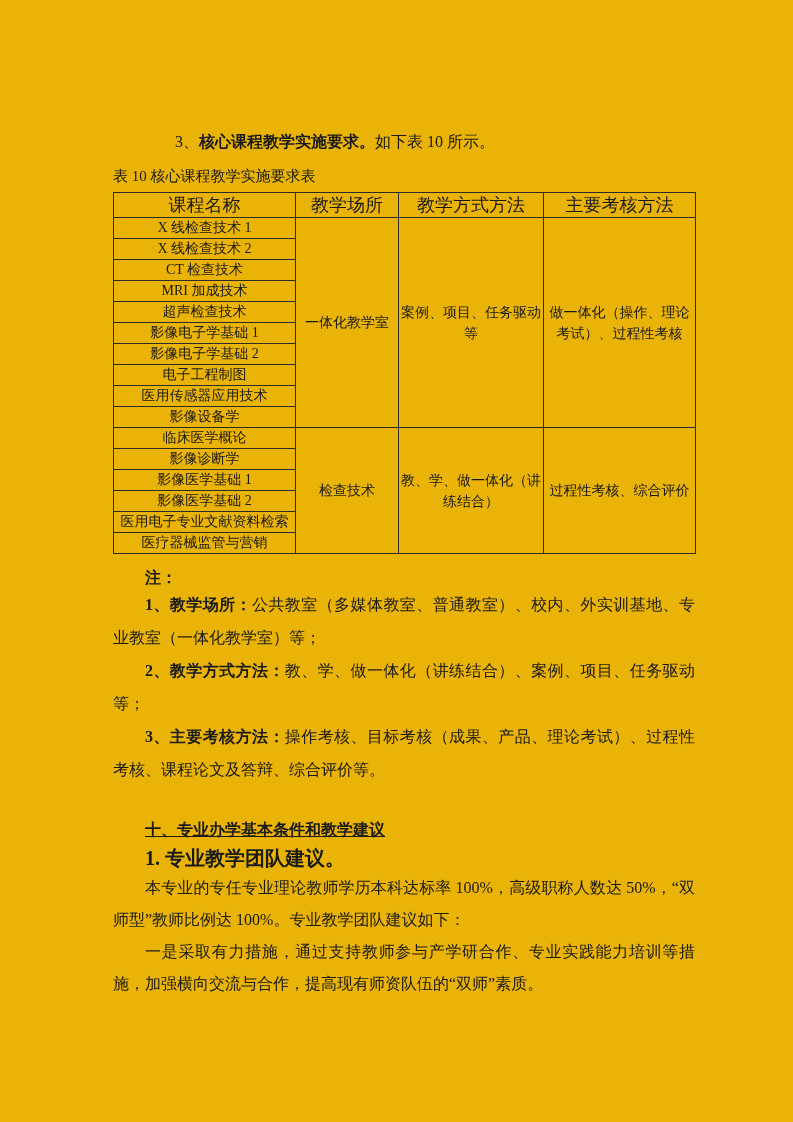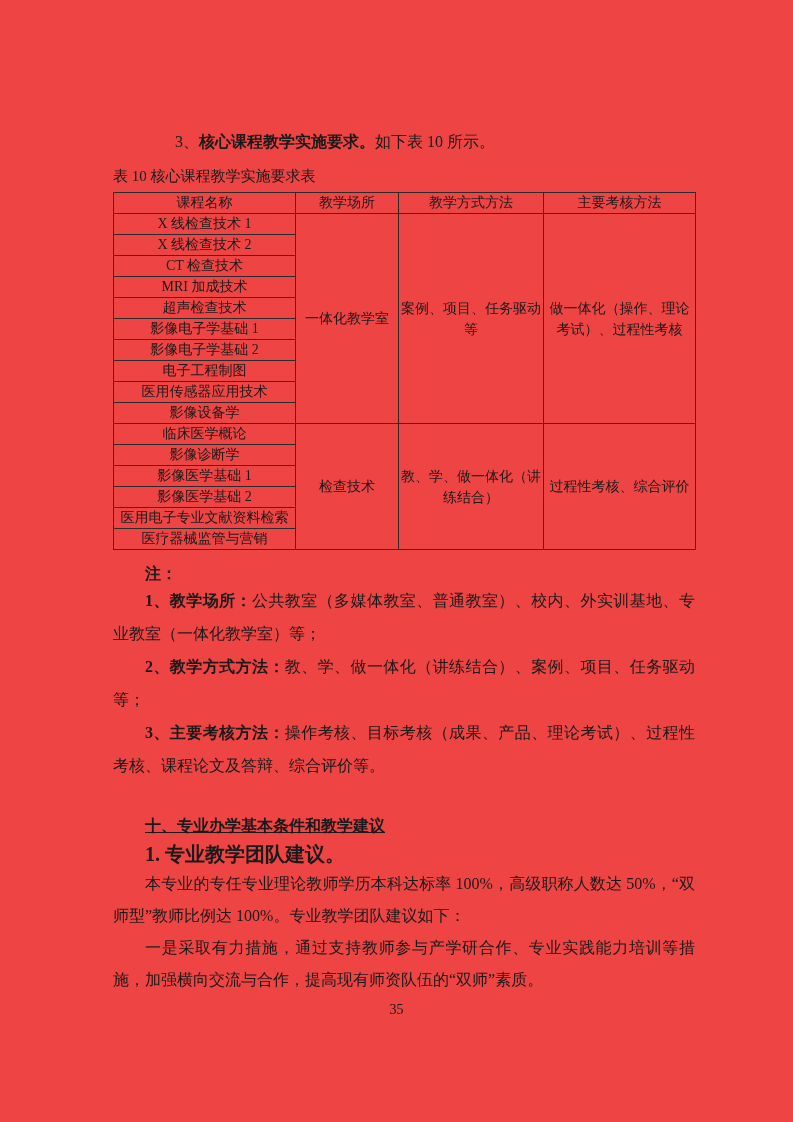--- a/index.html
+++ b/index.html
@@ -1,19 +1,19 @@
 <!DOCTYPE html>
 <html><head>
 <meta charset="utf-8">
 <style>
   html,body{margin:0;padding:0;background:#ffffff;}
   .page{
     position:relative;
     width:793px;height:1122px;
-    background:#ef4444;
+    background:#eab308;
     color:#1a1a1a;
     font-family:"Liberation Serif","DejaVu Serif",serif;
     overflow:hidden;
   }
   .content{position:absolute;left:113px;top:0;width:582px;}
   p{margin:0;}
   .heading{
     padding-top:131px;
     font-size:16px;line-height:22px;
     text-indent:62px;
@@ -35,21 +35,21 @@
   table.req col.c1{width:182px;}
   table.req col.c2{width:103px;}
   table.req col.c3{width:145px;}
   table.req col.c4{width:152px;}
   table.req th,table.req td{
     border:1px solid #2b2b2b;
     font-weight:normal;
     padding:0;
     overflow:hidden;
   }
-  table.req th{height:20px;text-align:center;font-size:14px;}
+  table.req th{height:20px;text-align:center;font-size:18px;}
   td.course{height:20px;padding-left:6px;text-align:center;}
   td.merged{
     text-align:center;vertical-align:middle;
     line-height:21px;padding:0 3px;
   }
   .notes-title{
     margin-top:14px;
     font-size:16px;font-weight:bold;line-height:20px;
     text-indent:32px;
   }
@@ -170,14 +170,13 @@
     <p class="note"><span class="label">3、主要考核方法：</span><span>操作考核、目标考核（成果、产品、理论考试）、过程性考核、课程论文及答辩、综合评价等。</span></p>
 
     <p class="section-title">十、专业办学基本条件和教学建议</p>
     <p class="section-subtitle">1. 专业教学团队建议。</p>
 
     <p class="para">本专业的专任专业理论教师学历本科达标率 100%，高级职称人数达 50%，“双师型”教师比例达 100%。专业教学团队建议如下：</p>
     <p class="para">一是采取有力措施，通过支持教师参与产学研合作、专业实践能力培训等措施，加强横向交流与合作，提高现有师资队伍的“双师”素质。</p>
 
   </div>
 
-  <div class="page-number">35</div>
 </div>
 
 </body></html>

